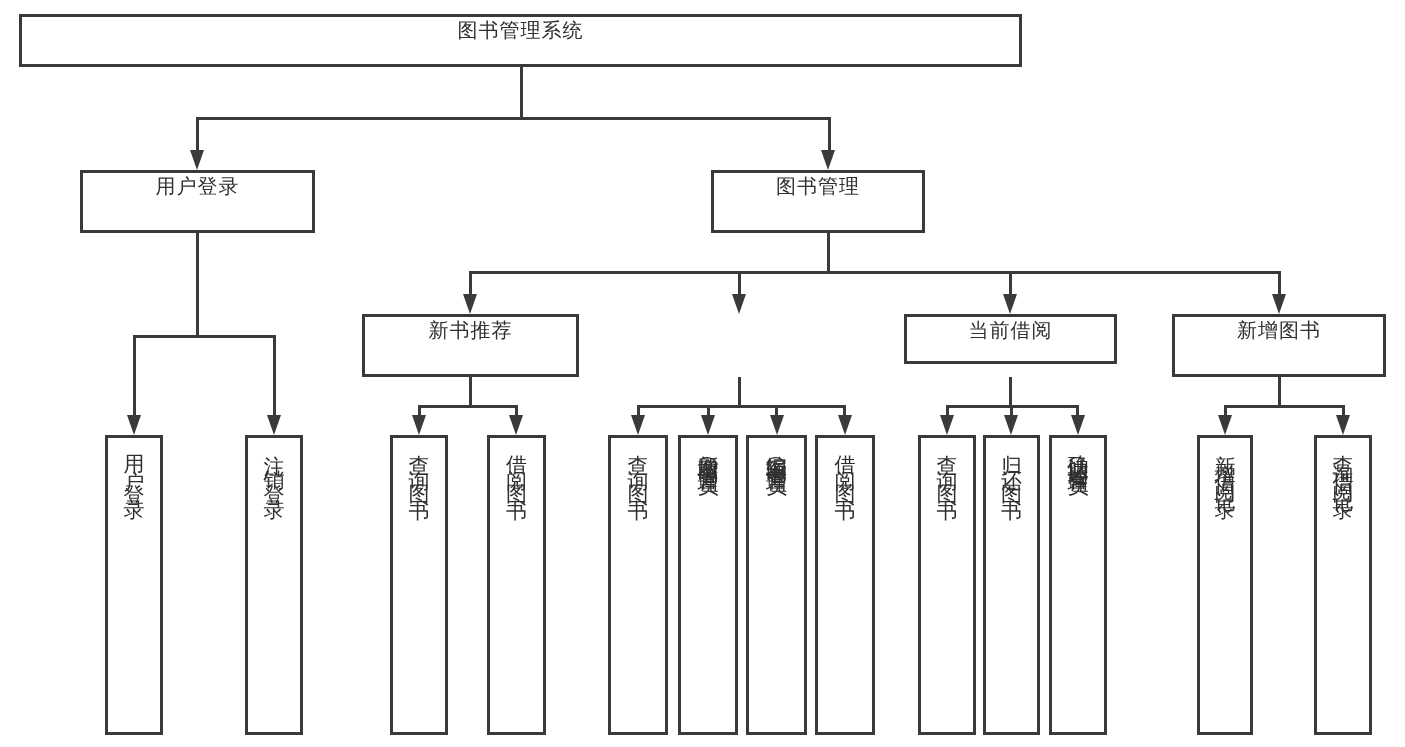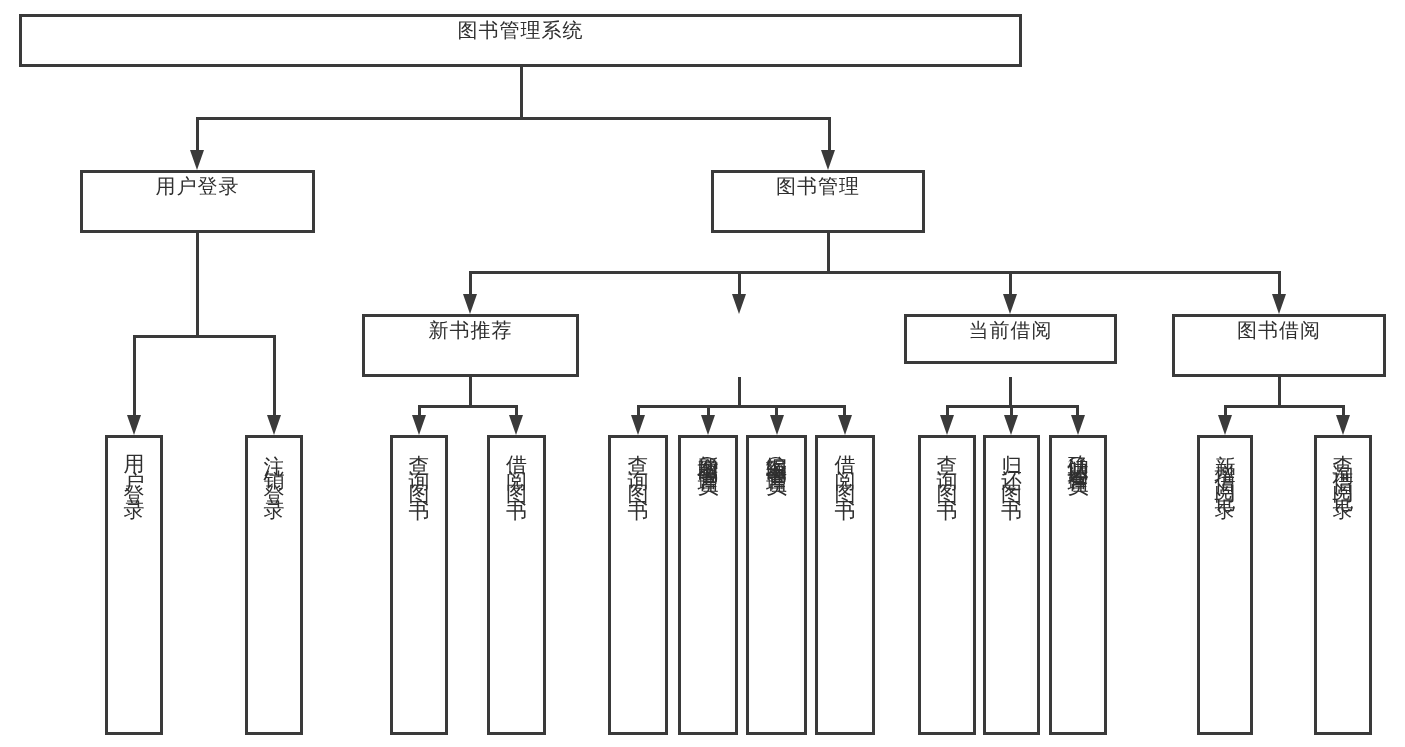--- a/index.html
+++ b/index.html
@@ -96,21 +96,21 @@
   <div class="arrow" style="left:1003px;top:294px;"></div>
   <div class="arrow" style="left:1272px;top:294px;"></div>
 
   <div class="box h-box" style="left:362px;top:314px;width:217px;height:63px;">
     <span class="label">新书推荐</span>
   </div>
   <div class="box h-box" style="left:904px;top:314px;width:213px;height:50px;">
     <span class="label">当前借阅</span>
   </div>
   <div class="box h-box" style="left:1172px;top:314px;width:214px;height:63px;">
-    <span class="label">图书借阅</span>
+    <span class="label">新增图书</span>
   </div>
 
   <div class="vline" style="left:469px;top:377px;height:30px;"></div>
   <div class="hline" style="left:418px;top:405px;width:100px;"></div>
   <div class="vline" style="left:418px;top:405px;height:13px;"></div>
   <div class="vline" style="left:515px;top:405px;height:13px;"></div>
   <div class="arrow" style="left:412px;top:415px;"></div>
   <div class="arrow" style="left:509px;top:415px;"></div>
 
   <div class="vline" style="left:738px;top:377px;height:30px;"></div>

